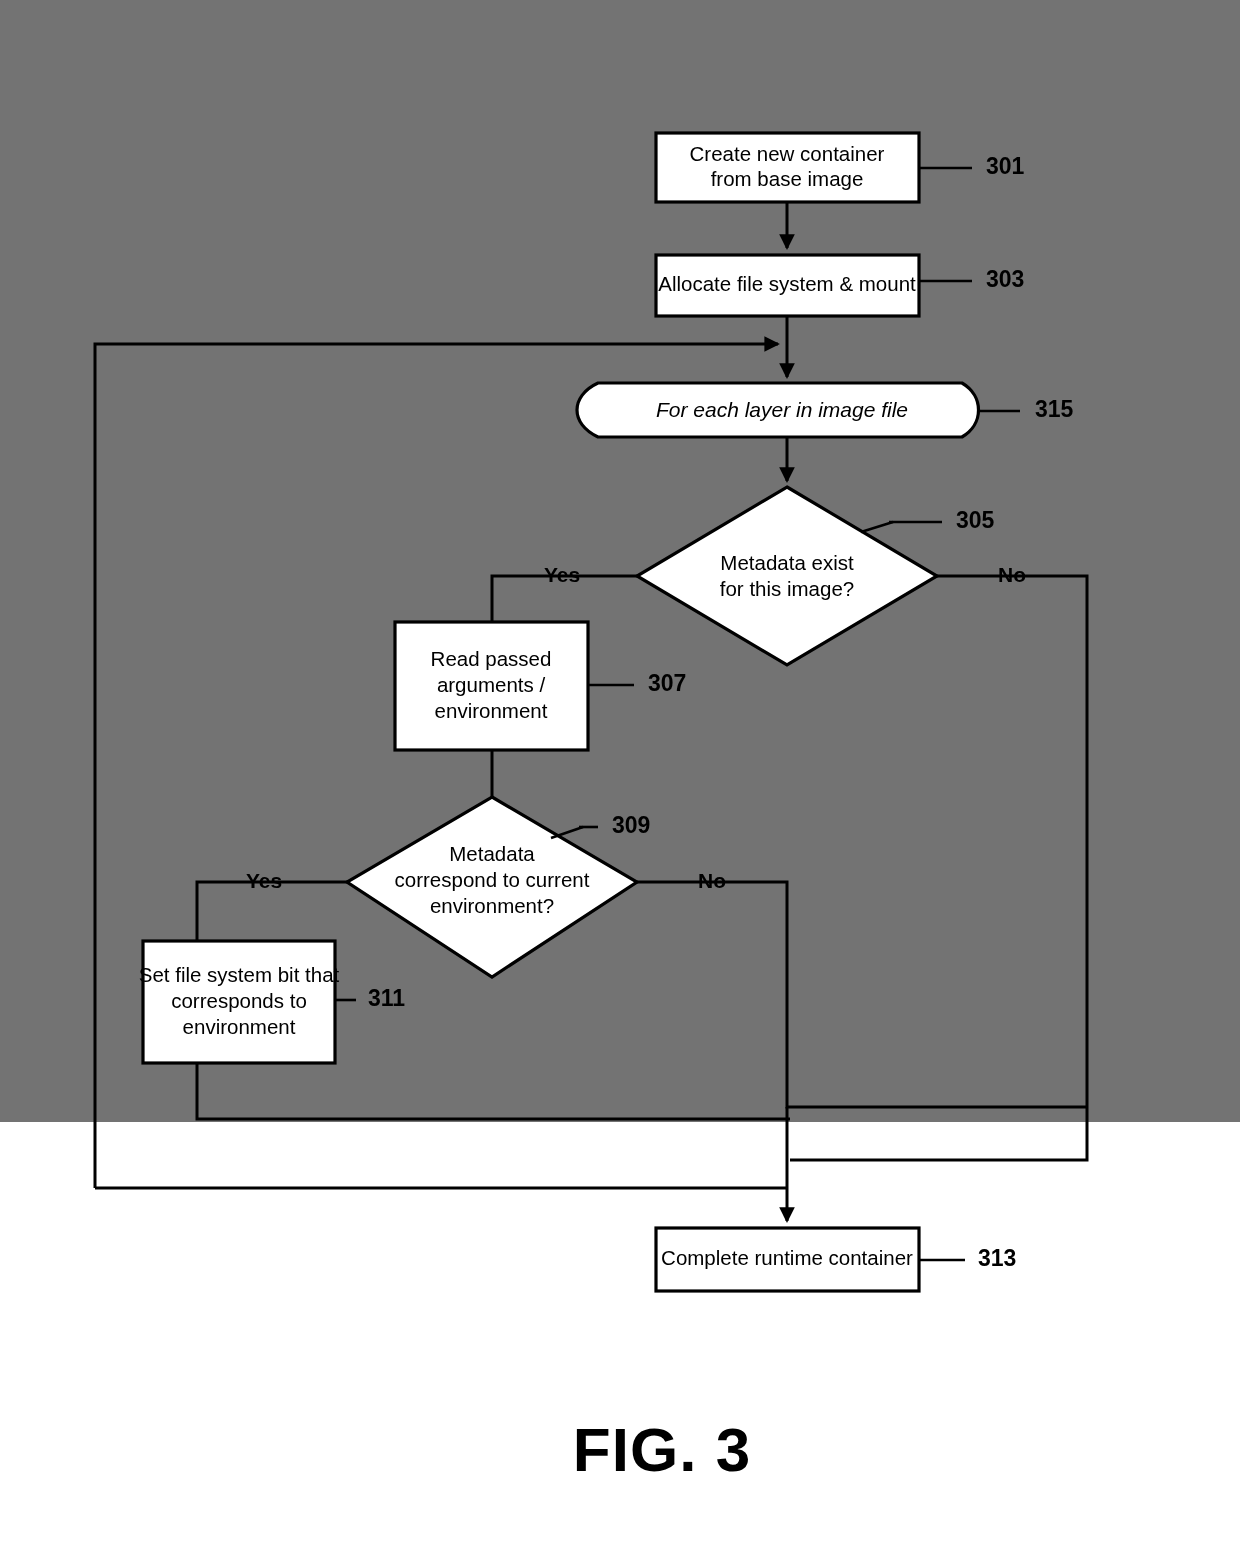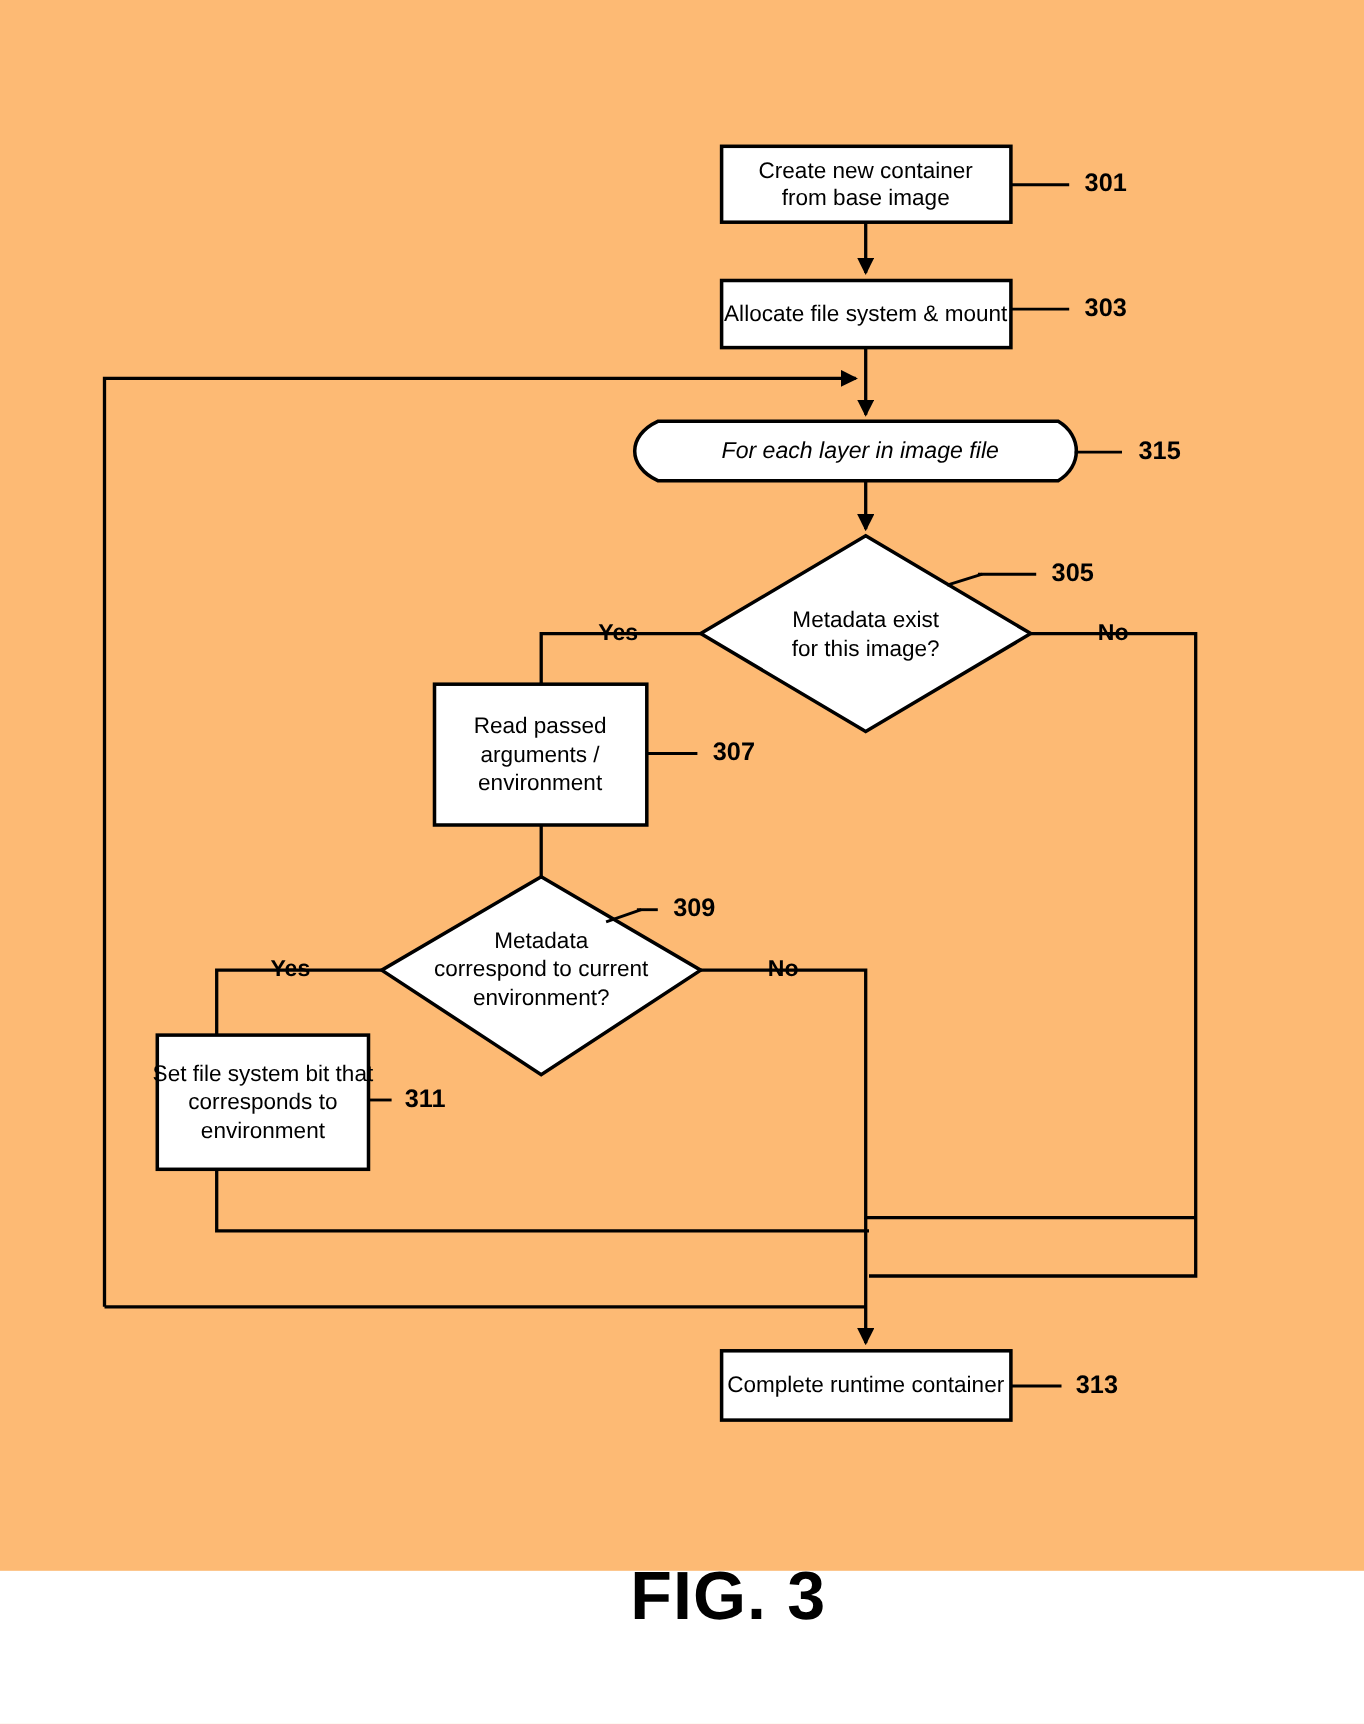--- a/index.html
+++ b/index.html
@@ -9,22 +9,22 @@
   }
   body {
     width: 1240px;
     height: 1567px;
     font-family: "Liberation Sans", sans-serif;
     overflow: hidden;
   }
   #figure-root {
     position: relative;
     width: 1240px;
-    height: 1428px;
-    background: #fdba74;
+    height: 1122px;
+    background: #737373;
   }
   svg#flow {
     position: absolute;
     left: 0;
     top: 0;
     width: 1240px;
     height: 1567px;
     display: block;
   }
   .shape-stroke {

